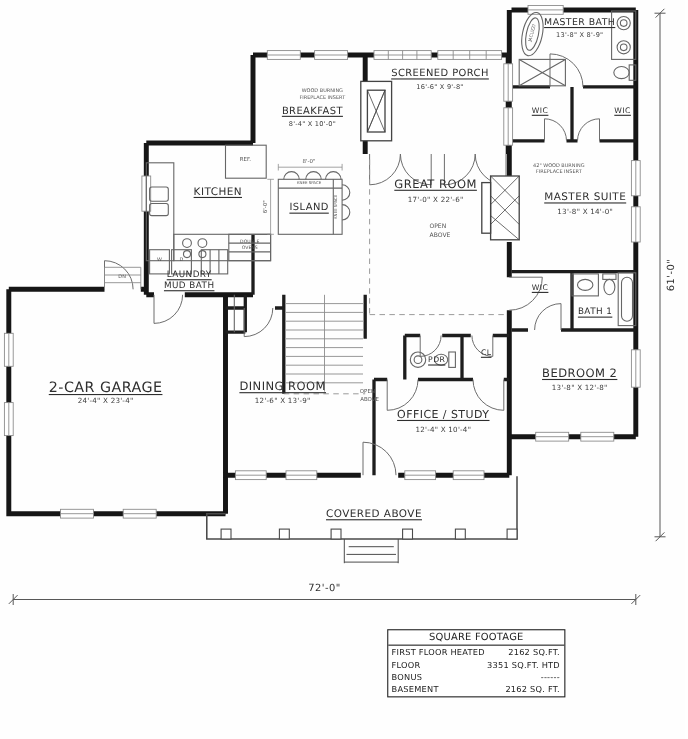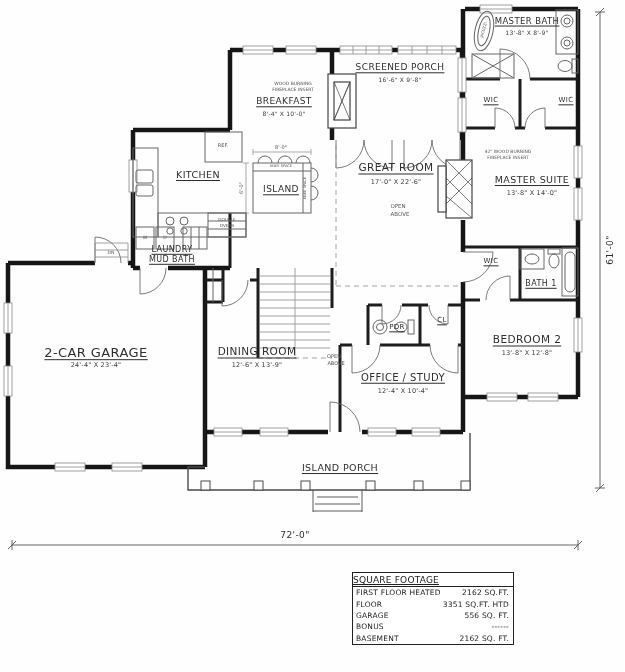--- a/index.html
+++ b/index.html
@@ -8,22 +8,22 @@
   .plan svg{position:absolute;left:0;top:0;}
   .lbl{position:absolute;transform:translate(-50%,-50%);white-space:nowrap;text-align:center;
        color:#2e2e2e;letter-spacing:.4px;line-height:1.05;}
   .rn{text-decoration:underline;text-underline-offset:2px;}
   .dm{color:#3c3c3c;letter-spacing:.2px;}
   .nt{color:#555;letter-spacing:0;}
   .rot{transform:translate(-50%,-50%) rotate(-90deg);}
   .rot75{transform:translate(-50%,-50%) rotate(-75deg);}
   .sqft{position:absolute;left:352px;top:572px;width:160px;border:1.2px solid #222;background:#fff;
         font-size:7.5px;letter-spacing:.2px;color:#222;}
-  .sqft-h{border-bottom:1.2px solid #222;padding:2px 0 1px 0;font-size:9px;
-          text-decoration:underline;text-underline-offset:1px;}
+  .sqft-h{text-align:center;border-bottom:1.2px solid #222;padding:2px 0 1px 0;font-size:9px;
+          text-underline-offset:1px;}
   .sqft-r{display:flex;justify-content:space-between;padding:1.2px 4px 1.2px 3px;}
   .sqft-r .val{text-align:left;}
   .sum{border-bottom:1px solid #222;}
   .title{position:absolute;left:274px;top:602px;transform:translate(-50%,-50%);
          font-size:12px;letter-spacing:1px;color:#2e2e2e;white-space:nowrap;}
 </style>
 </head>
 <body>
 
 <div class="plan">
@@ -241,41 +241,37 @@
 
   <div class="lbl rn" style="left:403px;top:378px;font-size:10px">OFFICE / STUDY</div>
   <div class="lbl dm" style="left:403px;top:391px;font-size:6.5px">12'-4" X 10'-4"</div>
 
   <div class="lbl rn" style="left:491px;top:262px;font-size:7px">WIC</div>
   <div class="lbl rn" style="left:541px;top:284px;font-size:8px">BATH 1</div>
 
   <div class="lbl rn" style="left:527px;top:340px;font-size:10.5px">BEDROOM 2</div>
   <div class="lbl dm" style="left:527px;top:353px;font-size:6.5px">13'-8" X 12'-8"</div>
 
-  <div class="lbl rn" style="left:340px;top:468px;font-size:9.5px">ISLAND PORCH</div>
+  <div class="lbl rn" style="left:340px;top:468px;font-size:9.5px">COVERED ABOVE</div>
 
   <div class="lbl" style="left:295px;top:536px;font-size:9px">72'-0"</div>
   <div class="lbl rot" style="left:611px;top:250px;font-size:9px">61'-0"</div>
 
 
   <div class="sqft">
     <div class="sqft-h">SQUARE FOOTAGE</div>
     <div class="sqft-r">
       <span>FIRST FLOOR HEATED</span>
       <span class="val">2162 SQ.FT.</span>
     </div>
     <div class="sqft-r">
       <span>FLOOR</span>
       <span class="val">3351 SQ.FT. HTD</span>
     </div>
     <div class="sqft-r">
-      <span>GARAGE</span>
-      <span class="val">556 SQ. FT.</span>
-    </div>
-    <div class="sqft-r">
       <span>BONUS</span>
       <span class="val">------</span>
     </div>
     <div class="sqft-r">
       <span>BASEMENT</span>
       <span class="val">2162 SQ. FT.</span>
     </div>
   </div>
 
 </div>

